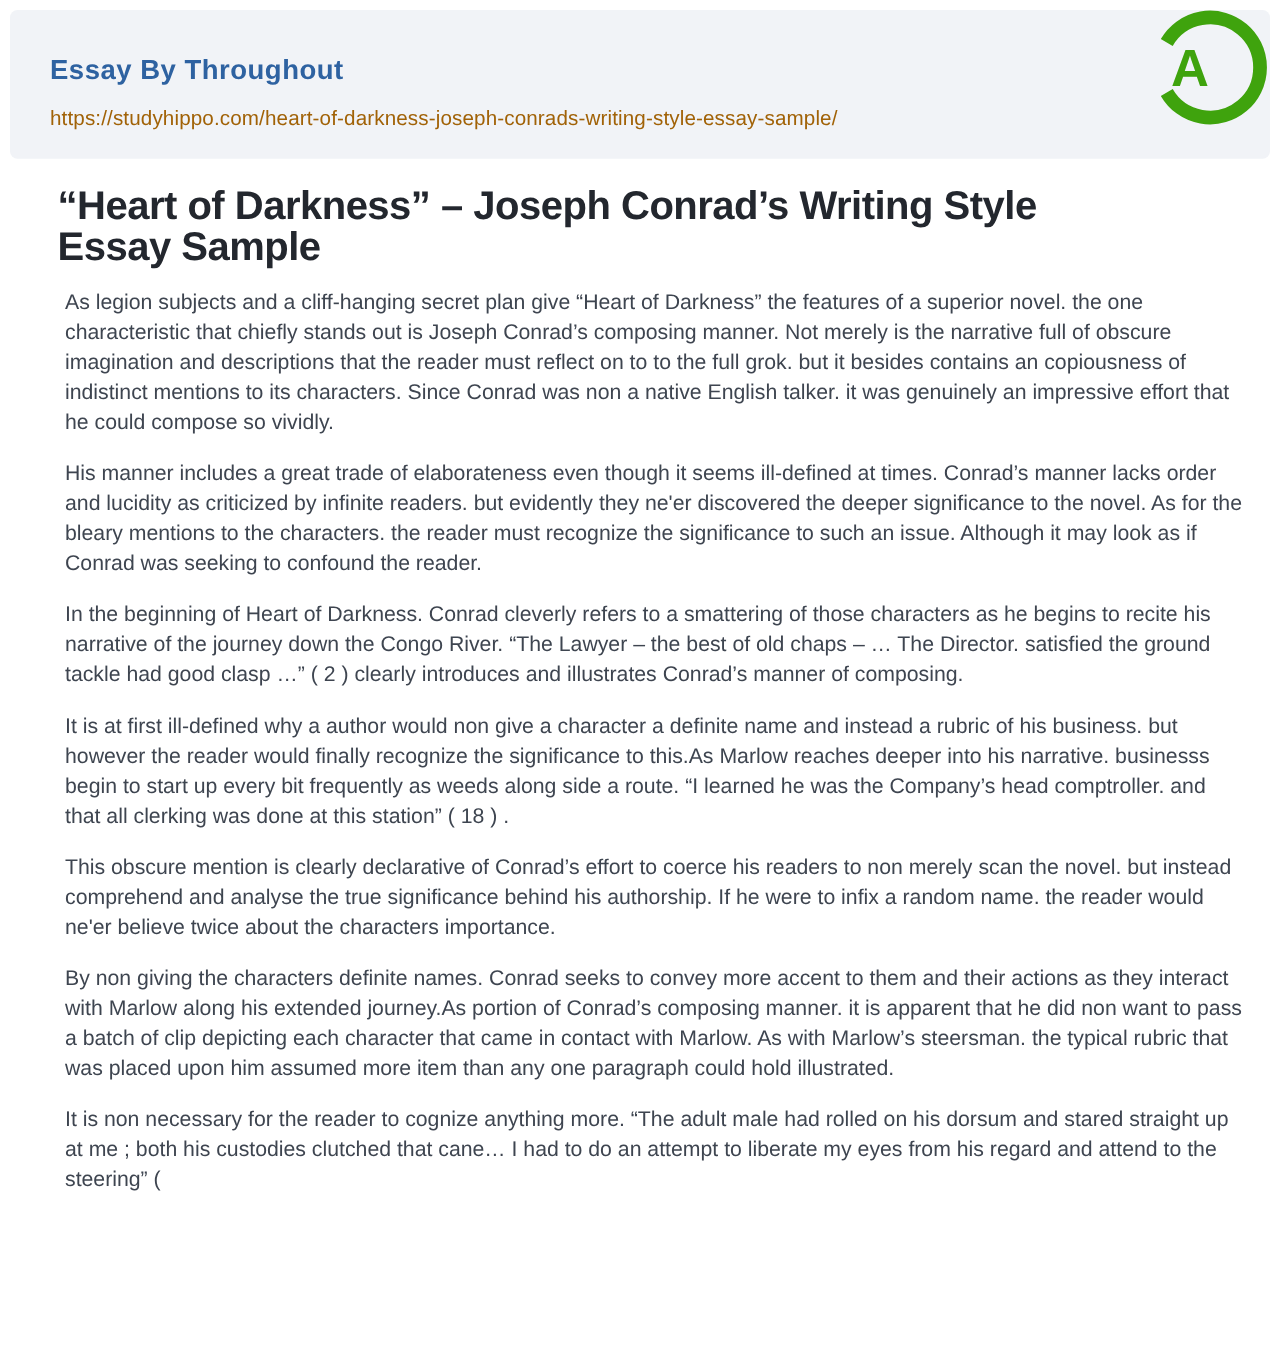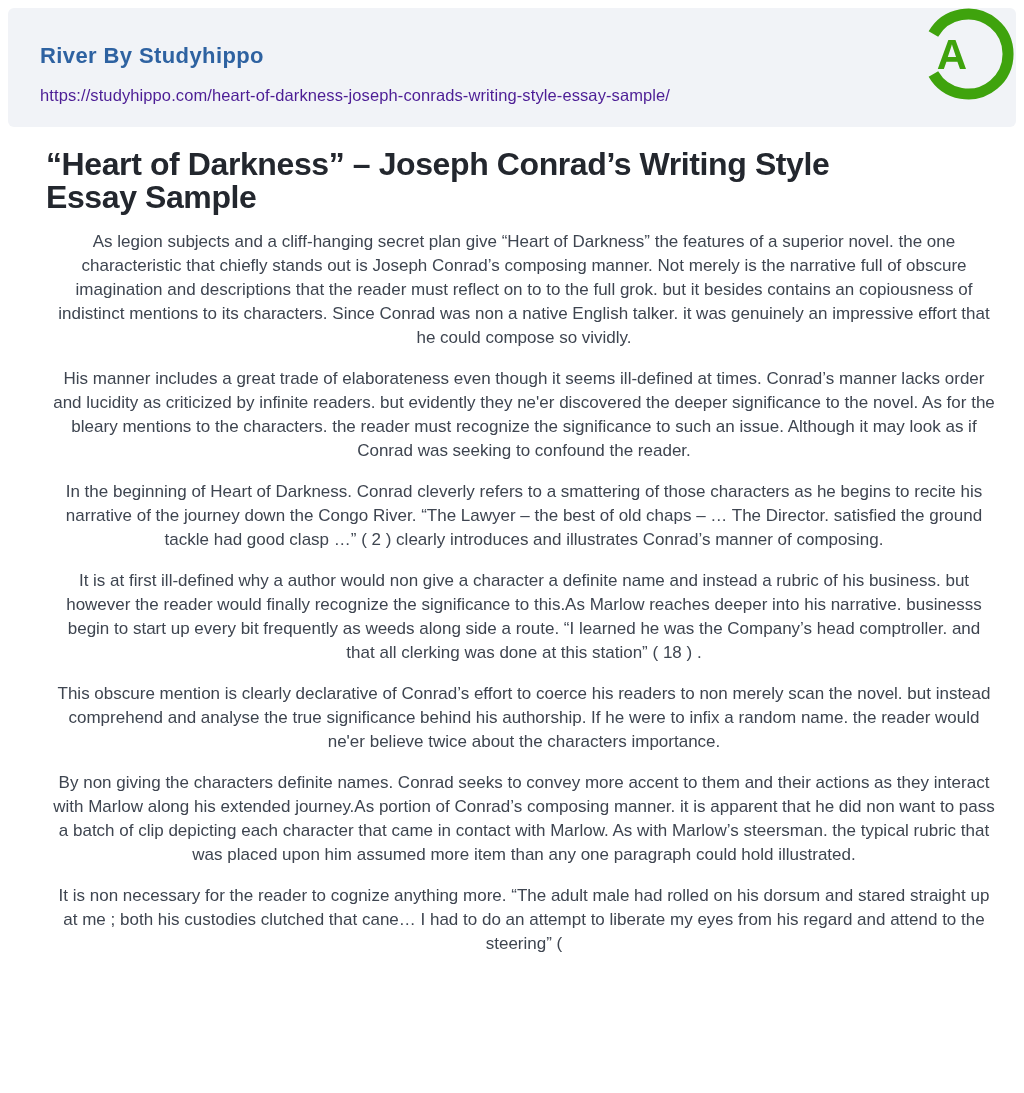--- a/index.html
+++ b/index.html
@@ -23,21 +23,21 @@
   .site-label {
     color: #2e62a1;
     font-size: 22px;
     font-weight: 700;
     letter-spacing: 0.4px;
     line-height: 24px;
   }
   .page-url {
     display: inline-block;
     margin-top: 17px;
-    color: #4c1d95;
+    color: #a16207;
     font-size: 16.5px;
     letter-spacing: 0.1px;
     text-decoration: none;
     line-height: 20px;
   }
   .logo {
     position: absolute;
     top: 8px;
     right: 10px;
     width: 92px;
@@ -57,28 +57,27 @@
     line-height: 33px;
     font-weight: 700;
     letter-spacing: -0.4px;
     color: #23272e;
   }
   .essay-body p {
     margin: 0 0 17px 0;
     font-size: 17px;
     line-height: 24px;
     color: #3e4550;
-    text-align: center;
   }
 </style>
 </head>
 <body>
 
 <header class="page-header">
-  <div class="site-label">River By Studyhippo</div>
+  <div class="site-label">Essay By Throughout</div>
   <a class="page-url" href="#">https://studyhippo.com/heart-of-darkness-joseph-conrads-writing-style-essay-sample/</a>
 </header>
 
 <div class="logo">
   <svg width="92" height="92" viewBox="0 0 92 92">
     <path d="M 11.4 66 A 40 40 0 1 0 11.4 26" fill="none" stroke="#3fa30d" stroke-width="11" stroke-linecap="butt"></path>
     <text x="30" y="61" text-anchor="middle" font-family="Liberation Sans, sans-serif" font-size="42" font-weight="bold" fill="#3fa30d">A</text>
   </svg>
 </div>
 

